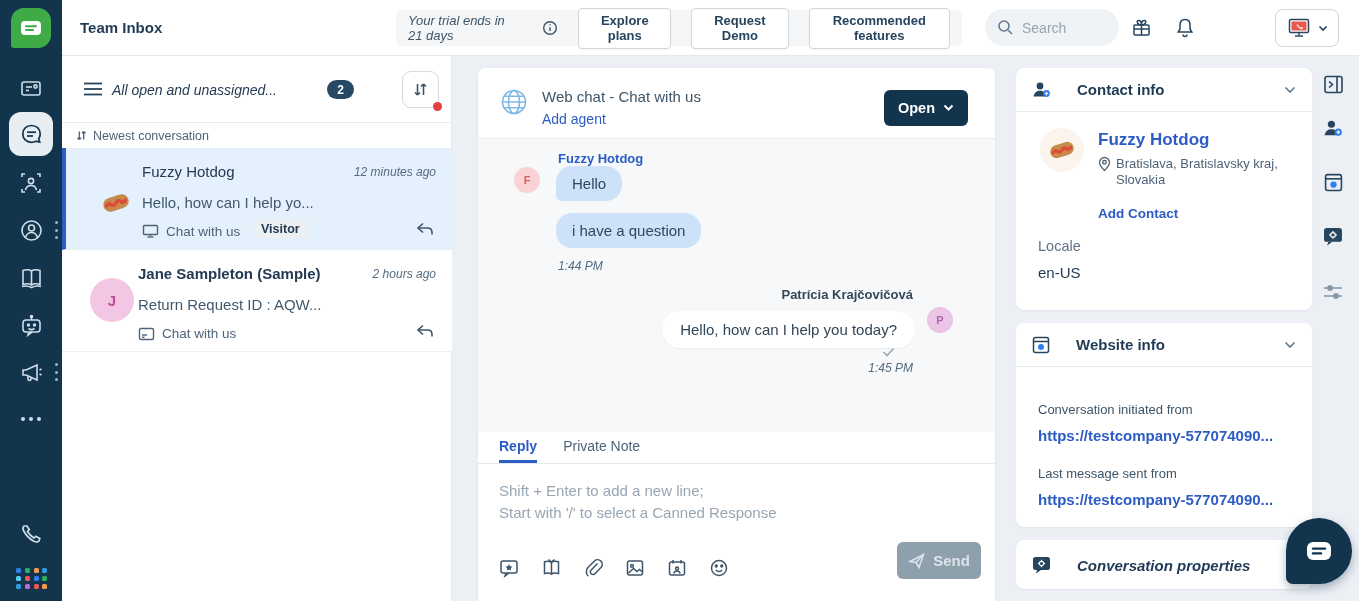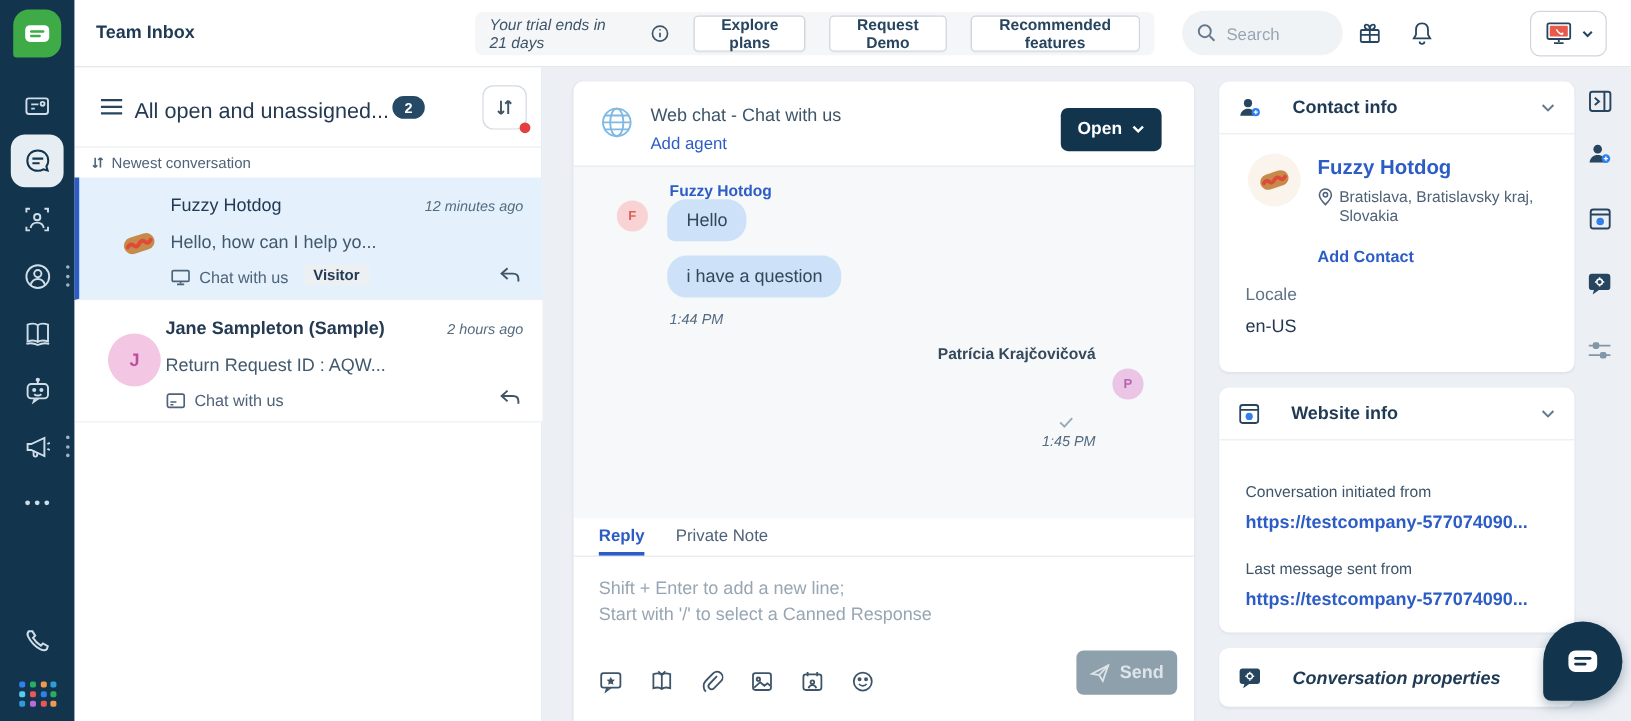--- a/index.html
+++ b/index.html
@@ -6,41 +6,41 @@
   html,body { width:1359px; height:601px; overflow:hidden; }
   body { font-family:"Liberation Sans", sans-serif; background:#eceff4; color:#243a52; }
   .abs { position:absolute; }
   .app { position:relative; width:1359px; height:601px; background:#eceff4; }
 
   
   .topbar { left:62px; top:0; width:1297px; height:56px; background:#fff; border-bottom:1px solid #e3e8ed; z-index:5; }
   .app-title { left:80px; top:19px; font-size:15px; font-weight:700; color:#1f3a54; }
   .trial-strip { left:396px; top:10px; width:566px; height:36px; background:#f4f6f8; border-radius:6px; display:flex; align-items:center; padding:0 12px; gap:20px; }
   .trial-text { font-style:italic; font-size:13px; color:#3e5569; }
-  .pill-btn { background:#fff; border:1px solid #cfd6dd; border-radius:4px; height:30px; padding:0 12px; font-size:13px; font-weight:700; color:#27455e; display:flex; align-items:center; cursor:pointer; box-shadow:0 1px 1px rgba(0,0,0,.04); }
+  .pill-btn { background:#fff; border:1px solid #cfd6dd; border-radius:4px; height:41px; padding:0 12px; font-size:13px; font-weight:700; color:#27455e; display:flex; align-items:center; cursor:pointer; box-shadow:0 1px 1px rgba(0,0,0,.04); }
   .search-pill { left:985px; top:9px; width:134px; height:37px; background:#f0f3f6; border-radius:19px; display:flex; align-items:center; padding:0 12px; gap:8px; }
   .search-pill input { border:0; background:transparent; outline:none; font-size:14px; color:#3e5569; width:80px; font-family:inherit; }
   .search-pill input::placeholder { color:#97a6b4; }
   .hicon { color:#27455e; display:flex; align-items:center; justify-content:center; }
   .phone-widget { left:1213px; top:9px; width:64px; height:38px; border:1px solid #cfd6dd; border-radius:8px; background:#fff; display:flex; align-items:center; justify-content:center; gap:7px; cursor:pointer; }
 
   
   .sidenav { left:0; top:0; width:62px; height:601px; background:#12344d; z-index:6; }
   .logo { left:11px; top:8px; width:40px; height:40px; background:#3eab47; border-radius:13px 13px 13px 3px; display:flex; align-items:center; justify-content:center; }
   .nav-ic { left:9px; width:44px; height:44px; border-radius:12px; display:flex; align-items:center; justify-content:center; color:#cfdde9; cursor:pointer; }
   .nav-ic.active { background:#e6edf3; color:#12344d; }
   .kebab { left:53px; width:6px; height:18px; display:flex; flex-direction:column; align-items:center; justify-content:space-between; cursor:pointer; }
   .kebab i { width:3px; height:3px; border-radius:50%; background:#9fb4c5; }
   .appgrid { left:16px; top:568px; width:32px; display:grid; grid-template-columns:repeat(4,1fr); gap:3px; cursor:pointer; }
   .appgrid i { width:5px; height:5px; border-radius:1.5px; }
 
   
   .convo-panel { left:62px; top:56px; width:390px; height:545px; background:#fff; border-right:1px solid #e3e8ed; }
   .convo-head { left:0; top:0; width:100%; height:66px; }
-  .filter-label { left:50px; top:26px; font-size:18px; color:#243a52; max-width:230px; white-space:nowrap; }
+  .filter-label { left:50px; top:26px; font-size:14px; color:#243a52; max-width:230px; white-space:nowrap;font-style:italic; }
   .count-badge { left:265px; top:24px; background:#264966; color:#fff; border-radius:10px; min-width:27px; height:19px; font-size:12px; font-weight:700; display:flex; align-items:center; justify-content:center; padding:0 8px; }
   .sort-btn { left:340px; top:15px; width:37px; height:37px; background:#fff; border:1px solid #d4dbe1; border-radius:9px; display:flex; align-items:center; justify-content:center; color:#3e5569; cursor:pointer; }
   .sort-dot { left:371px; top:46px; width:9px; height:9px; border-radius:50%; background:#e43e3e; }
   .sort-row { left:0; top:66px; width:100%; height:26px; border-top:1px solid #e9edf0; display:flex; align-items:center; gap:6px; padding:0 14px; color:#4f6378; font-size:12.5px; }
   .citem { left:0; width:390px; height:102px; background:#fff; border-bottom:1px solid #edf0f3; cursor:pointer; }
   .citem.selected { background:#e4f1fd; border-left:4px solid #2c5cc5; }
   .citem .cname { font-size:15px; color:#243a52; }
   .citem .cname.bold { font-weight:700; }
   .ctime { font-style:italic; font-size:12px; color:#546b80; }
   .cpreview { font-size:15px; color:#42586c; }
@@ -354,20 +354,21 @@
     <div class="abs msg-area">
       <span class="abs sender-label" style="left:80px;top:12px;">Fuzzy Hotdog</span>
       <span class="abs mini-av" style="left:36px;top:28px;background:#f9d3d3;color:#e25e5e;">
           <span>F</span>
         </span>
       <span class="abs bubble-in" style="left:78px;top:27px;border-bottom-left-radius:6px;">Hello</span>
       <span class="abs bubble-in" style="left:78px;top:74px;">i have a question</span>
       <span class="abs msg-time" style="left:80px;top:120px;">1:44 PM</span>
 
       <span class="abs agent-name" style="right:82px;top:148px;padding-left:24px;">Patrícia Krajčovičová</span>
+      <span class="abs bubble-out" style="right:80px;top:172px;">Hello, how can I help you today?</span>
       <span class="abs mini-av" style="right:42px;top:168px;background:#eac5e5;color:#b766ae;">
           <span>P</span>
         </span>
       <span class="abs" style="right:100px;top:208px;">
         <svg width="13" height="10" viewBox="0 0 13 10" fill="none" stroke="#9aa9b7" stroke-width="1.6">
             <path d="M1.5 5 L5 8.5 L11.5 1.5"></path>
           </svg>
       </span>
       <span class="abs msg-time" style="right:82px;top:222px;">1:45 PM</span>
     </div>

